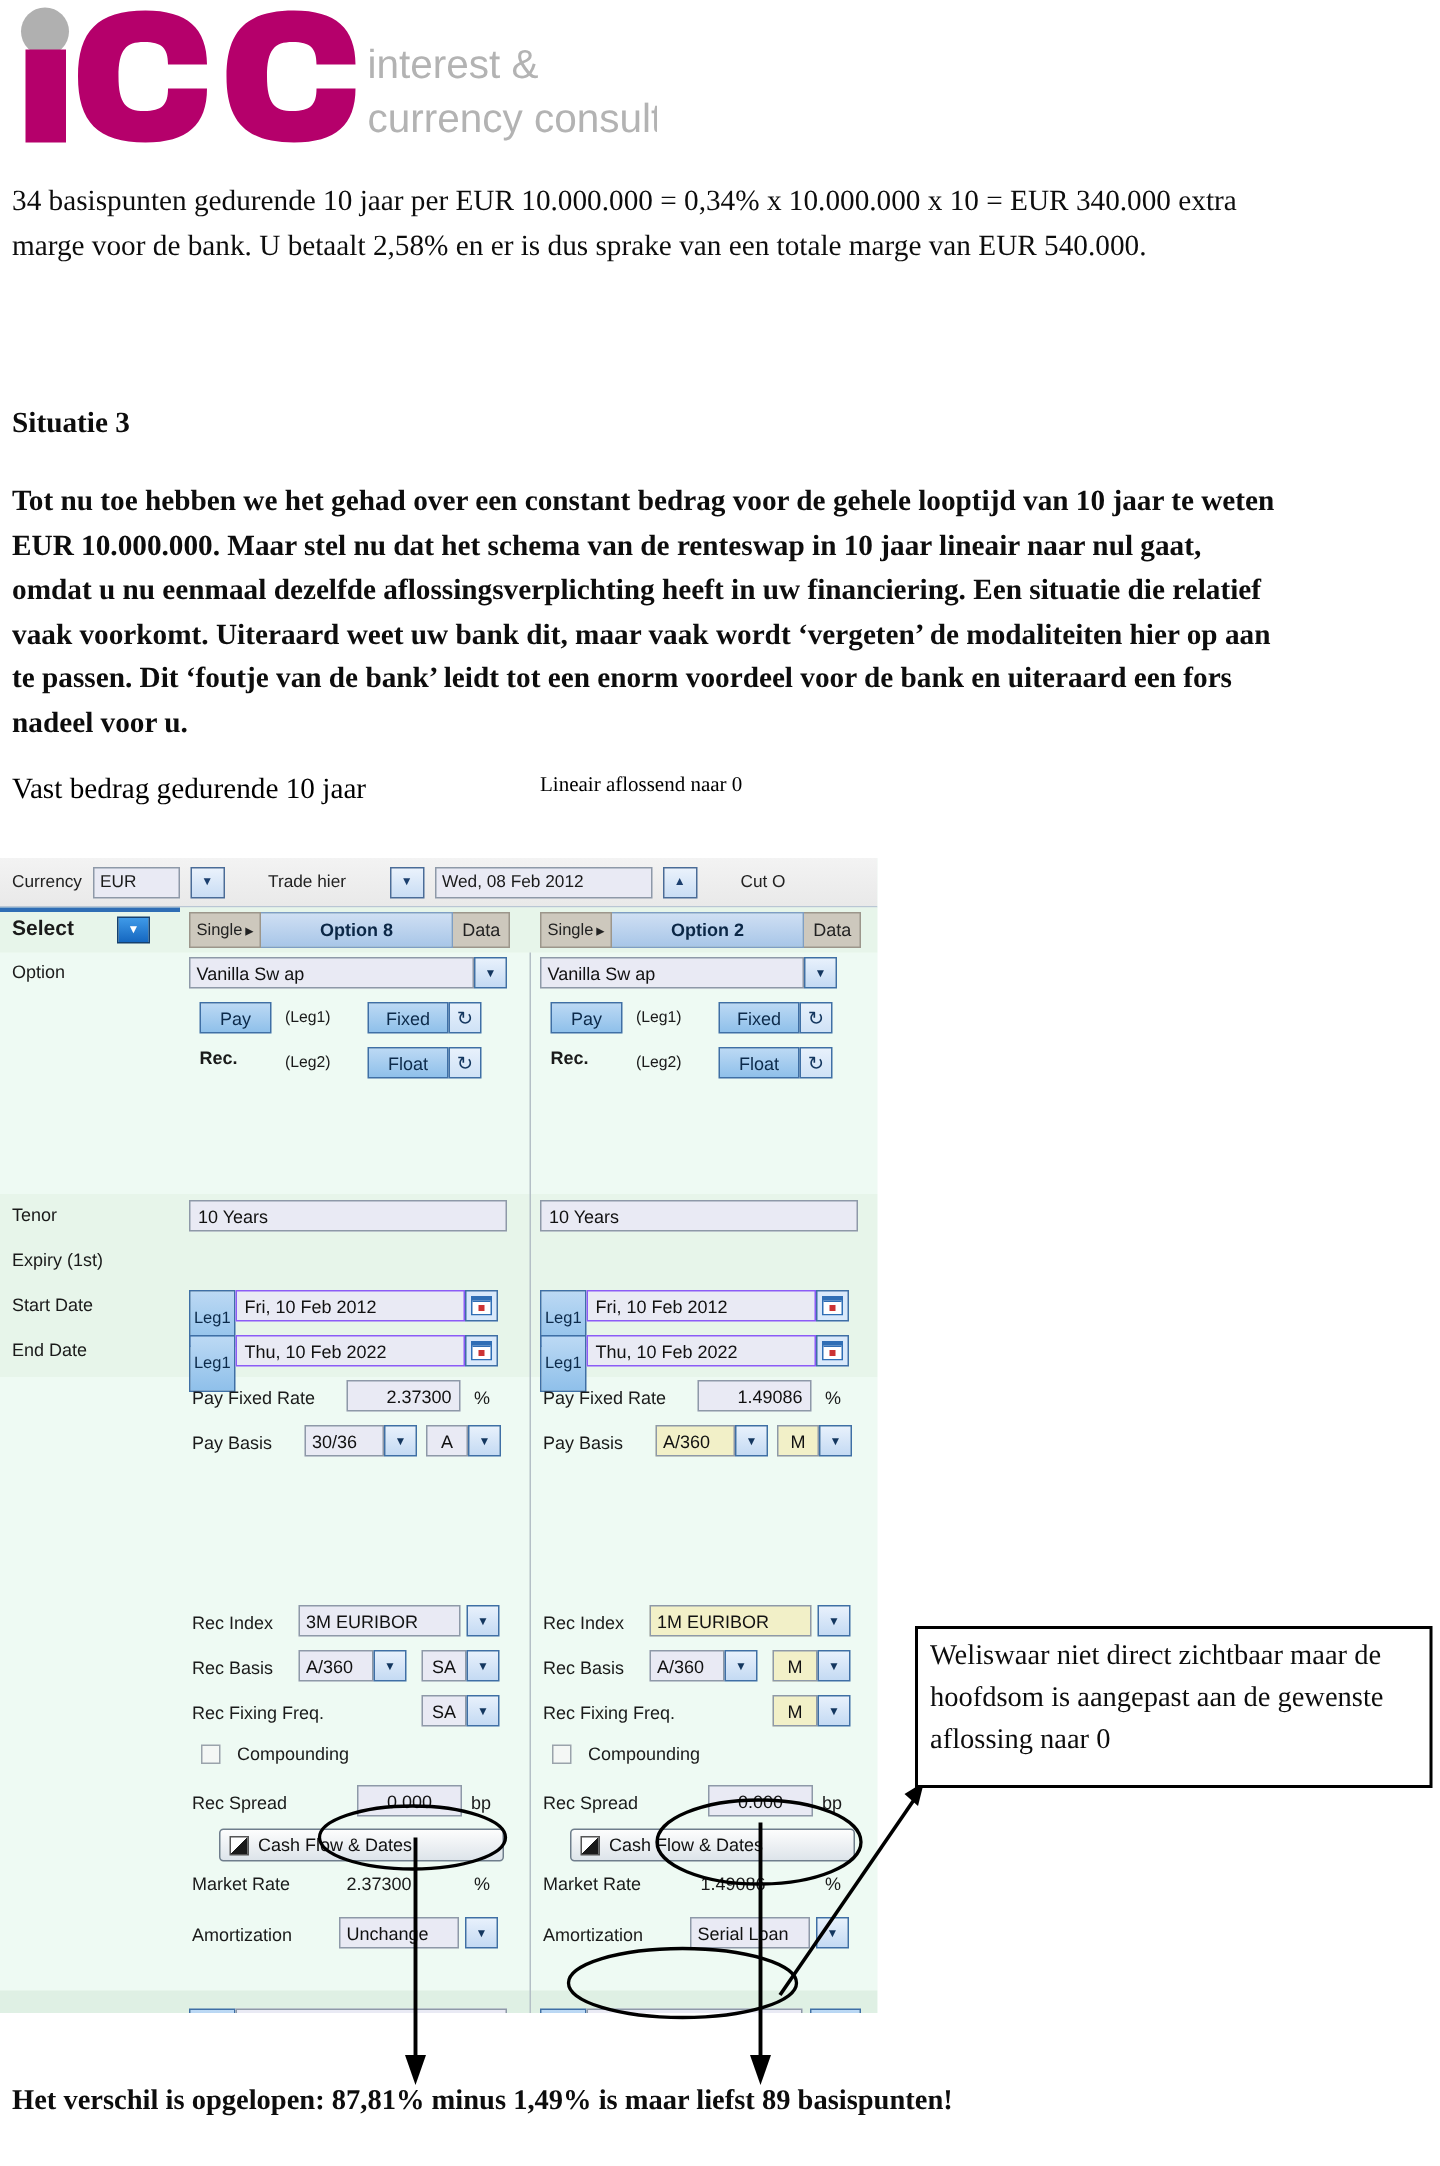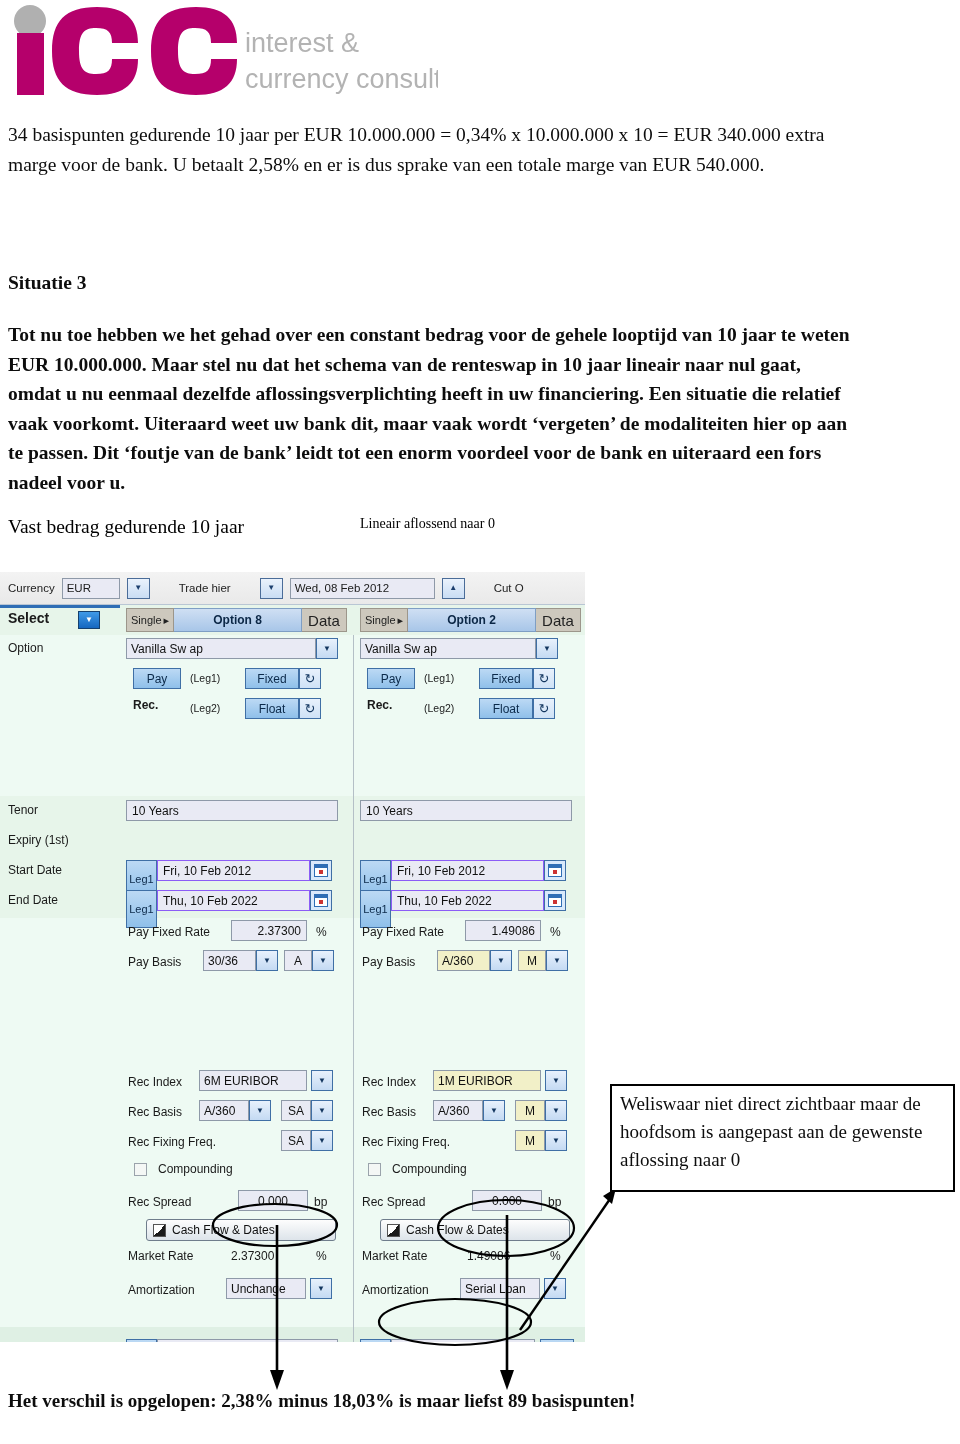--- a/index.html
+++ b/index.html
@@ -98,21 +98,21 @@
   .tab-main {
     background:linear-gradient(#cfdff3,#a8c6e8);
     border:1px solid #7e9ec4; border-left:none;
     display:flex; align-items:center; justify-content:center;
     font-weight:bold; font-size:12px; color:#0b2746;
     width:128px;
   }
   .tab-data {
     background:#cdc8bd; border:1px solid #9c968b; border-left:none;
     padding:0 6px; display:flex; align-items:center;
-    font-size:15px; color:#222;
+    font-size:12px; color:#222;
   }
 
   
   .lgutter {
     position:absolute; left:8px;
     font-size:12px; color:#1a1a1a;
   }
   .lgutter.b { font-weight:bold; }
 
   
@@ -217,21 +217,21 @@
     <text x="237" y="48" font-family="Liberation Sans, sans-serif" font-size="27" fill="#b3b3b3">interest &amp;</text>
     <text x="237" y="84" font-family="Liberation Sans, sans-serif" font-size="27" fill="#b3b3b3">currency consultants</text>
   </svg>
 </div>
 
 <div class="doc-text" id="para1">34 basispunten gedurende 10 jaar per EUR 10.000.000 = 0,34% x 10.000.000 x 10 = EUR 340.000 extra marge voor de bank. U betaalt 2,58% en er is dus sprake van een totale marge van EUR 540.000.</div>
 <div class="doc-text" id="heading1">Situatie 3</div>
 <div class="doc-text" id="para2">Tot nu toe hebben we het gehad over een constant bedrag voor de gehele looptijd van 10 jaar te weten EUR 10.000.000. Maar stel nu dat het schema van de renteswap in 10 jaar lineair naar nul gaat, omdat u nu eenmaal dezelfde aflossingsverplichting heeft in uw financiering. Een situatie die relatief vaak voorkomt. Uiteraard weet uw bank dit, maar vaak wordt ‘vergeten’ de modaliteiten hier op aan te passen. Dit ‘foutje van de bank’ leidt tot een enorm voordeel voor de bank en uiteraard een fors nadeel voor u.</div>
 <div class="cap-a">Vast bedrag gedurende 10 jaar</div>
 <div class="cap-b">Lineair aflossend naar 0</div>
-<div class="doc-text" id="footer-line">Het verschil is opgelopen: 2,38% minus 18,03%  is maar liefst 89 basispunten!</div>
+<div class="doc-text" id="footer-line">Het verschil is opgelopen: 87,81% minus 1,49%  is maar liefst 89 basispunten!</div>
 
 <div class="app">
 
   <div class="app-toolbar">
     <span class="tb-label">Currency</span>
     <div class="field" style="width:58px">EUR</div>
     <div class="spin">▼</div>
     <span class="tb-label" style="margin-left:22px">Trade hier</span>
     <div class="spin" style="margin-left:22px">▼</div>
     <div class="field" style="width:145px">Wed, 08 Feb 2012</div>
@@ -308,21 +308,21 @@
       <div class="txtbox" style="left:231px;top:315px;width:76px">2.37300</div>
       <div class="txt" style="left:316px;top:320px">%</div>
 
       <div class="txt" style="left:128px;top:350px">Pay Basis</div>
       <div class="combo" style="left:203px;top:345px;width:53px">30/36</div>
       <div class="ddbtn" style="left:256px;top:345px">▼</div>
       <div class="combo" style="left:284px;top:345px;width:28px;justify-content:center;padding-left:0">A</div>
       <div class="ddbtn" style="left:312px;top:345px">▼</div>
 
       <div class="txt" style="left:128px;top:470px">Rec Index</div>
-      <div class="combo" style="left:199px;top:465px;width:108px">6M EURIBOR</div>
+      <div class="combo" style="left:199px;top:465px;width:108px">3M EURIBOR</div>
       <div class="ddbtn" style="left:311px;top:465px">▼</div>
 
       <div class="txt" style="left:128px;top:500px">Rec Basis</div>
       <div class="combo" style="left:199px;top:495px;width:50px">A/360</div>
       <div class="ddbtn" style="left:249px;top:495px">▼</div>
       <div class="combo" style="left:281px;top:495px;width:30px;justify-content:center;padding-left:0">SA</div>
       <div class="ddbtn" style="left:311px;top:495px">▼</div>
 
       <div class="txt" style="left:128px;top:530px">Rec Fixing Freq.</div>
       <div class="combo" style="left:281px;top:525px;width:30px;justify-content:center;padding-left:0">SA</div>

